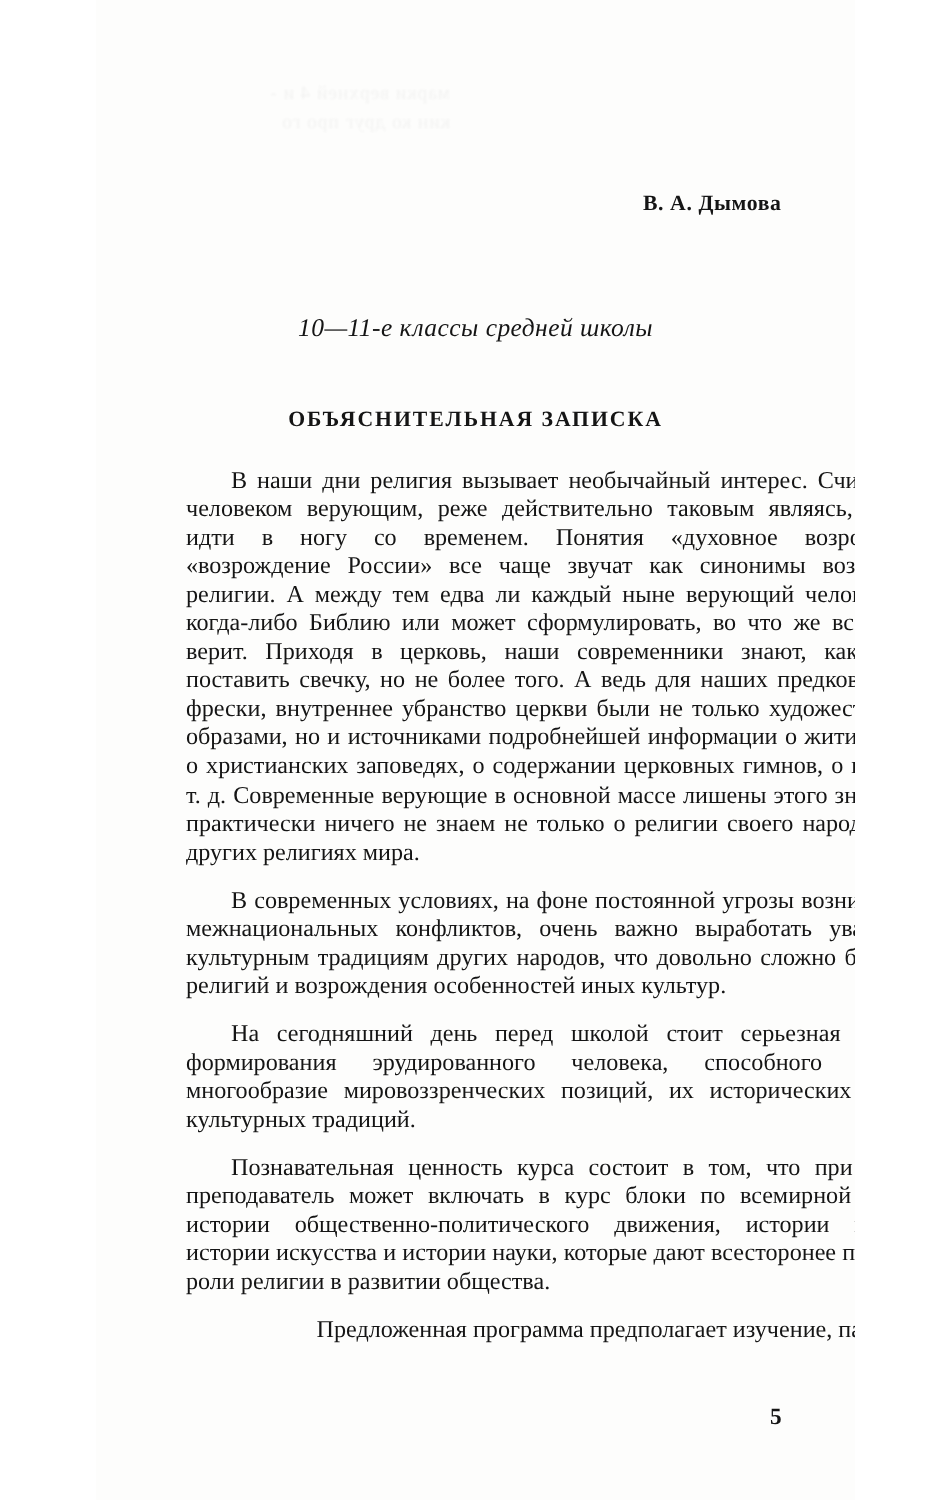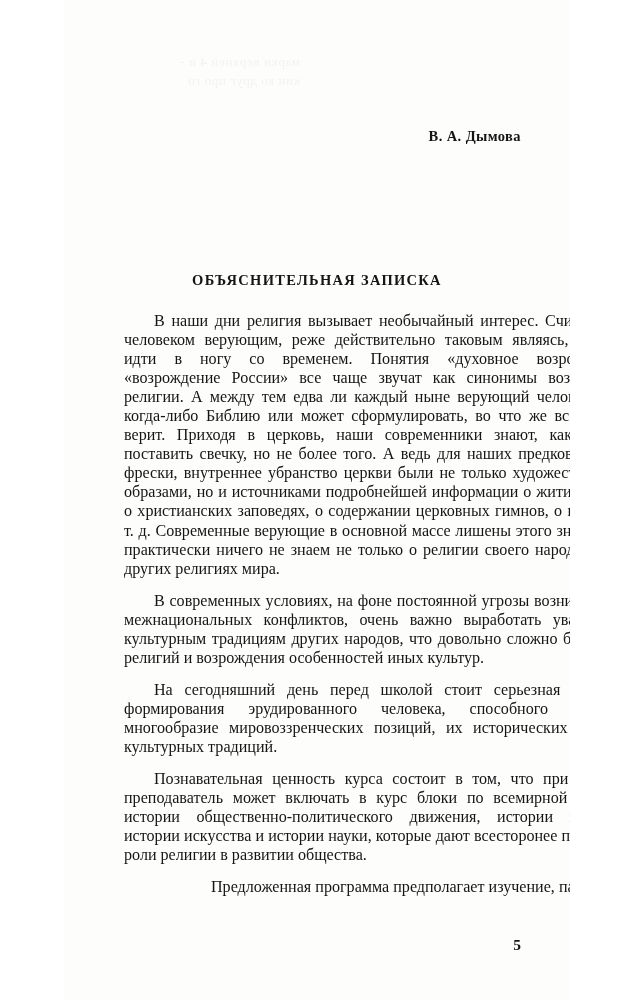--- a/index.html
+++ b/index.html
@@ -113,20 +113,21 @@
 <body>
 
 <div class="page" style="background: rgb(253, 253, 252); color: rgb(21, 21, 21);">
 
   <div class="bleed-through">марки верхней 4 и -
 кин ко друг про го</div>
 
   <div class="author-line">В. А. Дымова</div>
 
 
+  <div class="doc-subtitle">10—11-е классы средней школы</div>
 
   <h2 class="section-heading">ОБЪЯСНИТЕЛЬНАЯ ЗАПИСКА</h2>
 
   <div class="body-text">
     <p>В наши дни религия вызывает  необычайный интерес. Считать себя человеком верующим, реже  действительно таковым являясь, означает идти в ногу со временем. Понятия «духовное   возрождение», «возрождение России» все чаще звучат   как синонимы   возрождения   религии. А между тем едва ли каждый ныне верующий человек читал  когда-либо  Библию  или  может  сформулировать, во что же все-таки он верит. Приходя в церковь, наши современники знают, как и кому поставить свечку, но не более того. А ведь для наших предков  иконы  и фрески, внутреннее убранство церкви были не только художественными образами, но и источниками подробнейшей информации о житии святых, о христианских заповедях, о содержании церковных гимнов, о притчах и т. д. Современные верующие в основной массе лишены этого знания. Мы практически ничего не знаем не только о религии своего народа, но и о других религиях мира.</p>
     <p>В современных условиях, на фоне постоянной угрозы возникновения межнациональных конфликтов, очень важно выработать уважение к культурным традициям других народов, что довольно сложно без знания религий и возрождения особенностей иных культур.</p>
     <p>На сегодняшний день перед школой  стоит серьезная проблема формирования эрудированного человека, способного понимать многообразие мировоззренческих позиций, их исторических основ и культурных традиций.</p>
     <p>Познавательная ценность курса состоит в том, что при желании преподаватель может включать в курс блоки по всемирной истории, истории  общественно-политического движения, истории культуры, истории искусства и истории науки, которые дают всесторонее понимание роли религии в развитии общества.</p>
     <p>Предложенная программа предполагает изучение, па-</p>
   </div>

